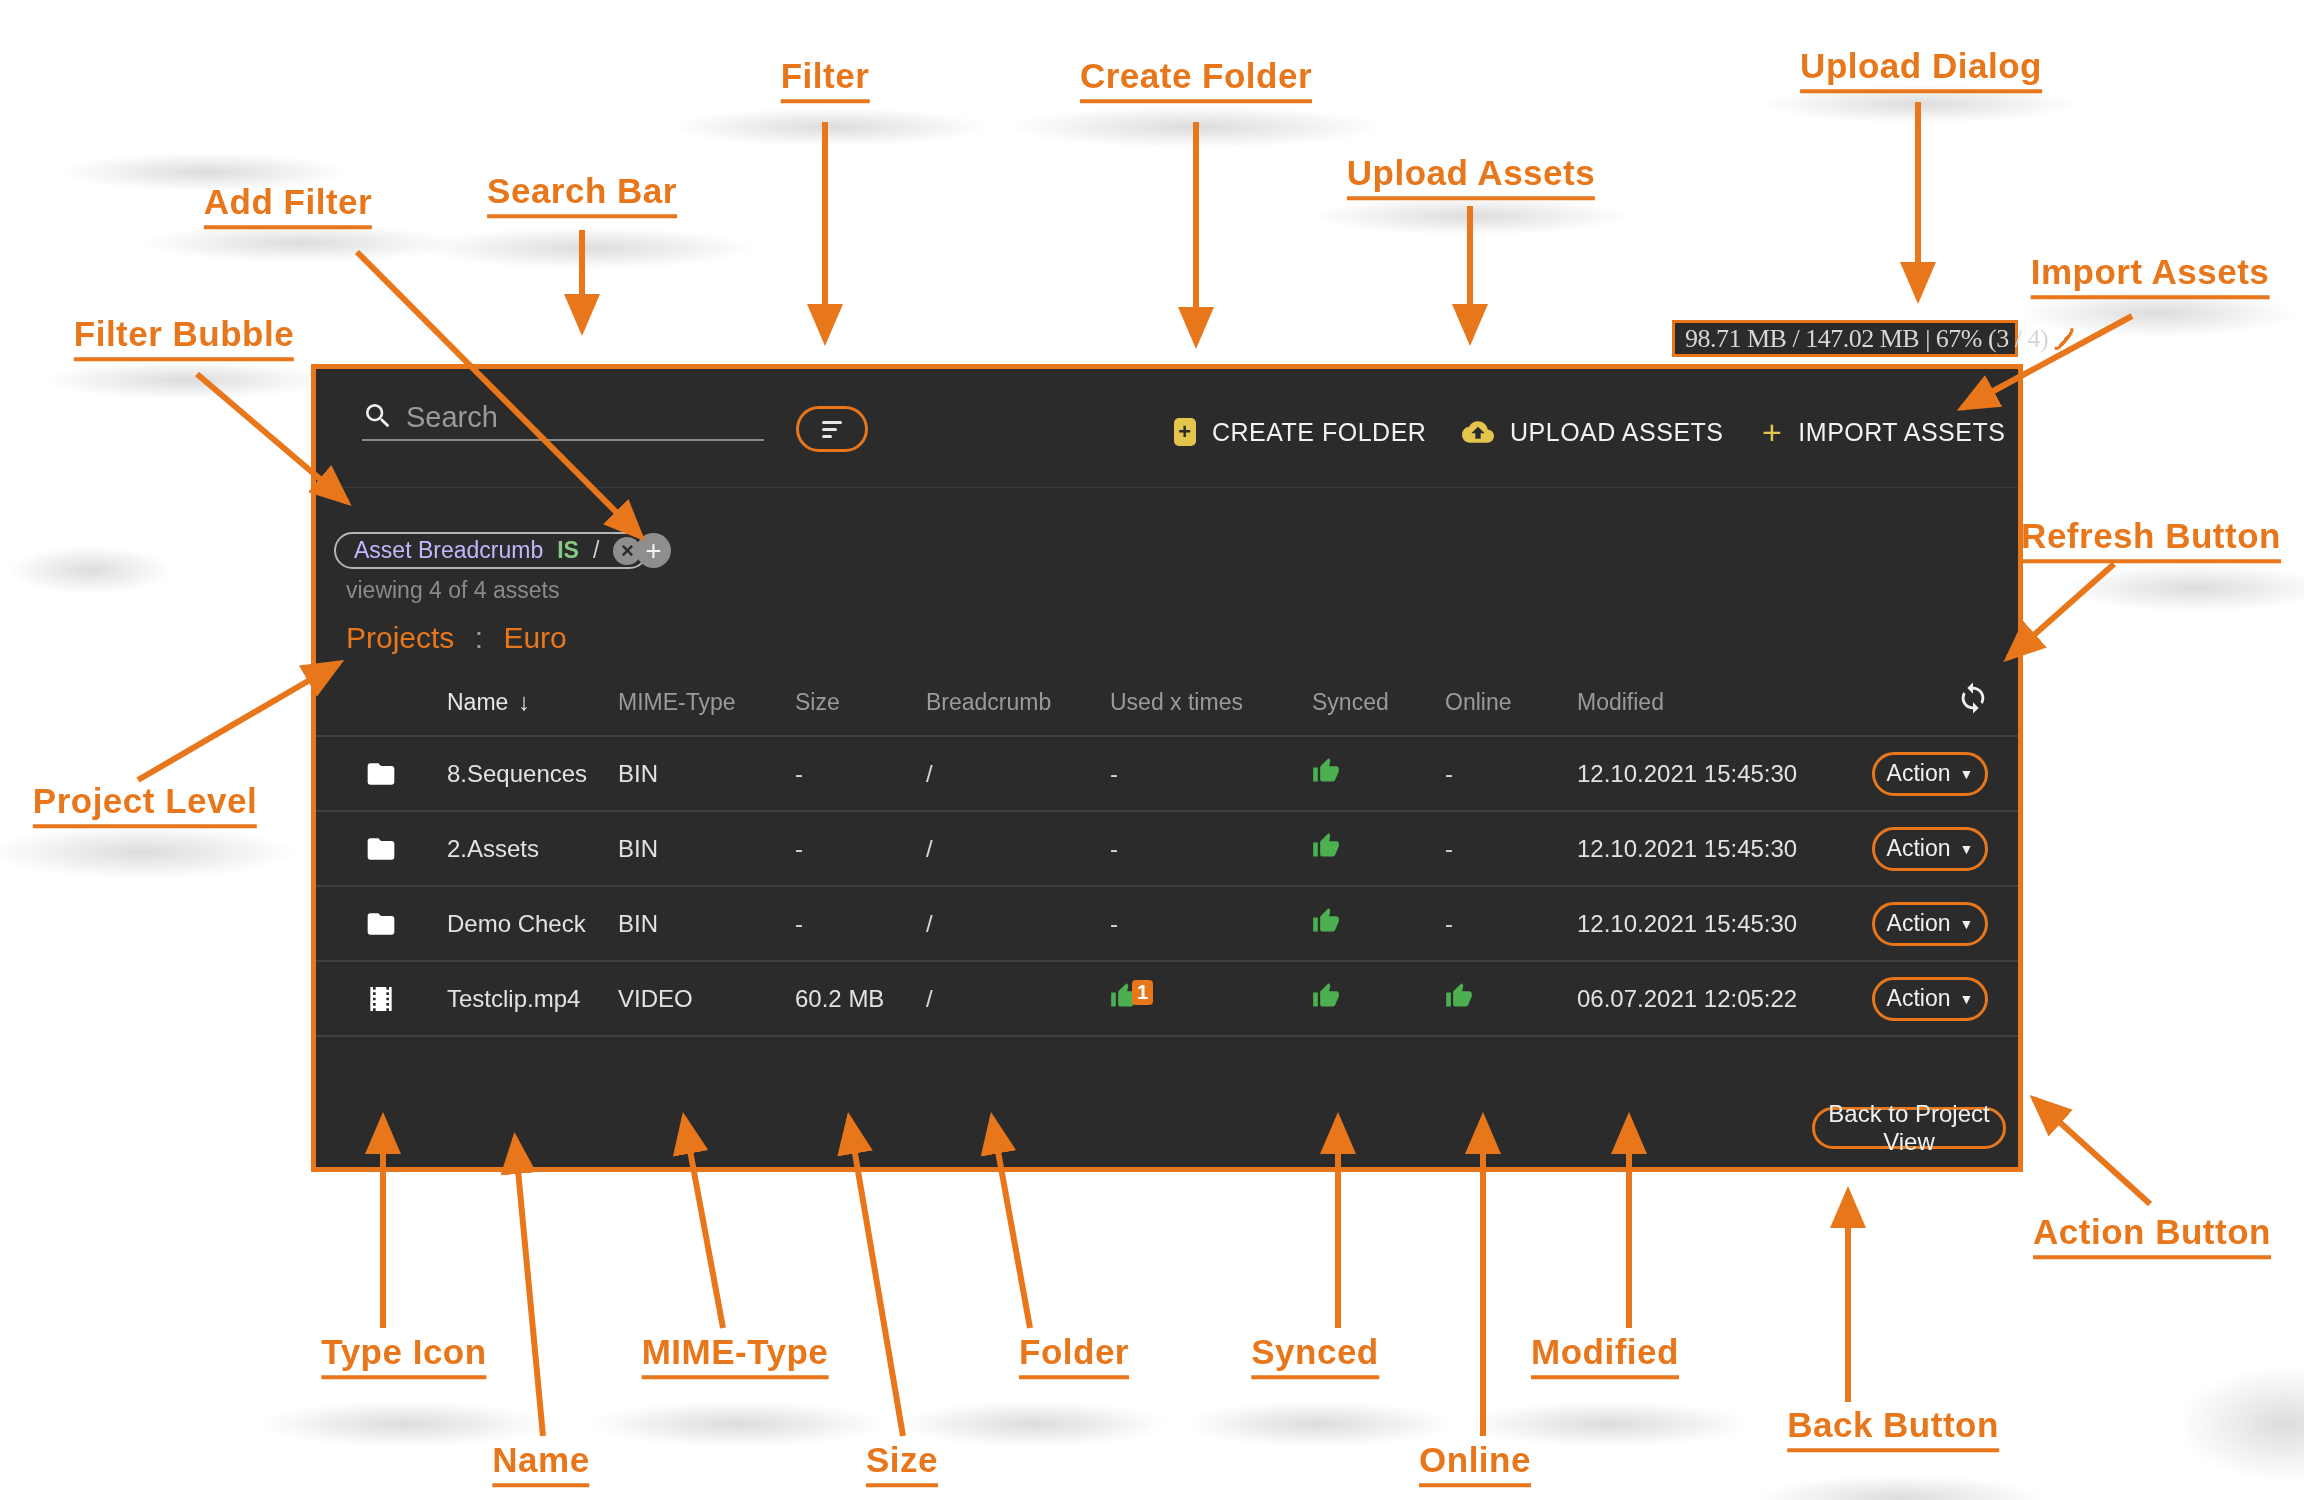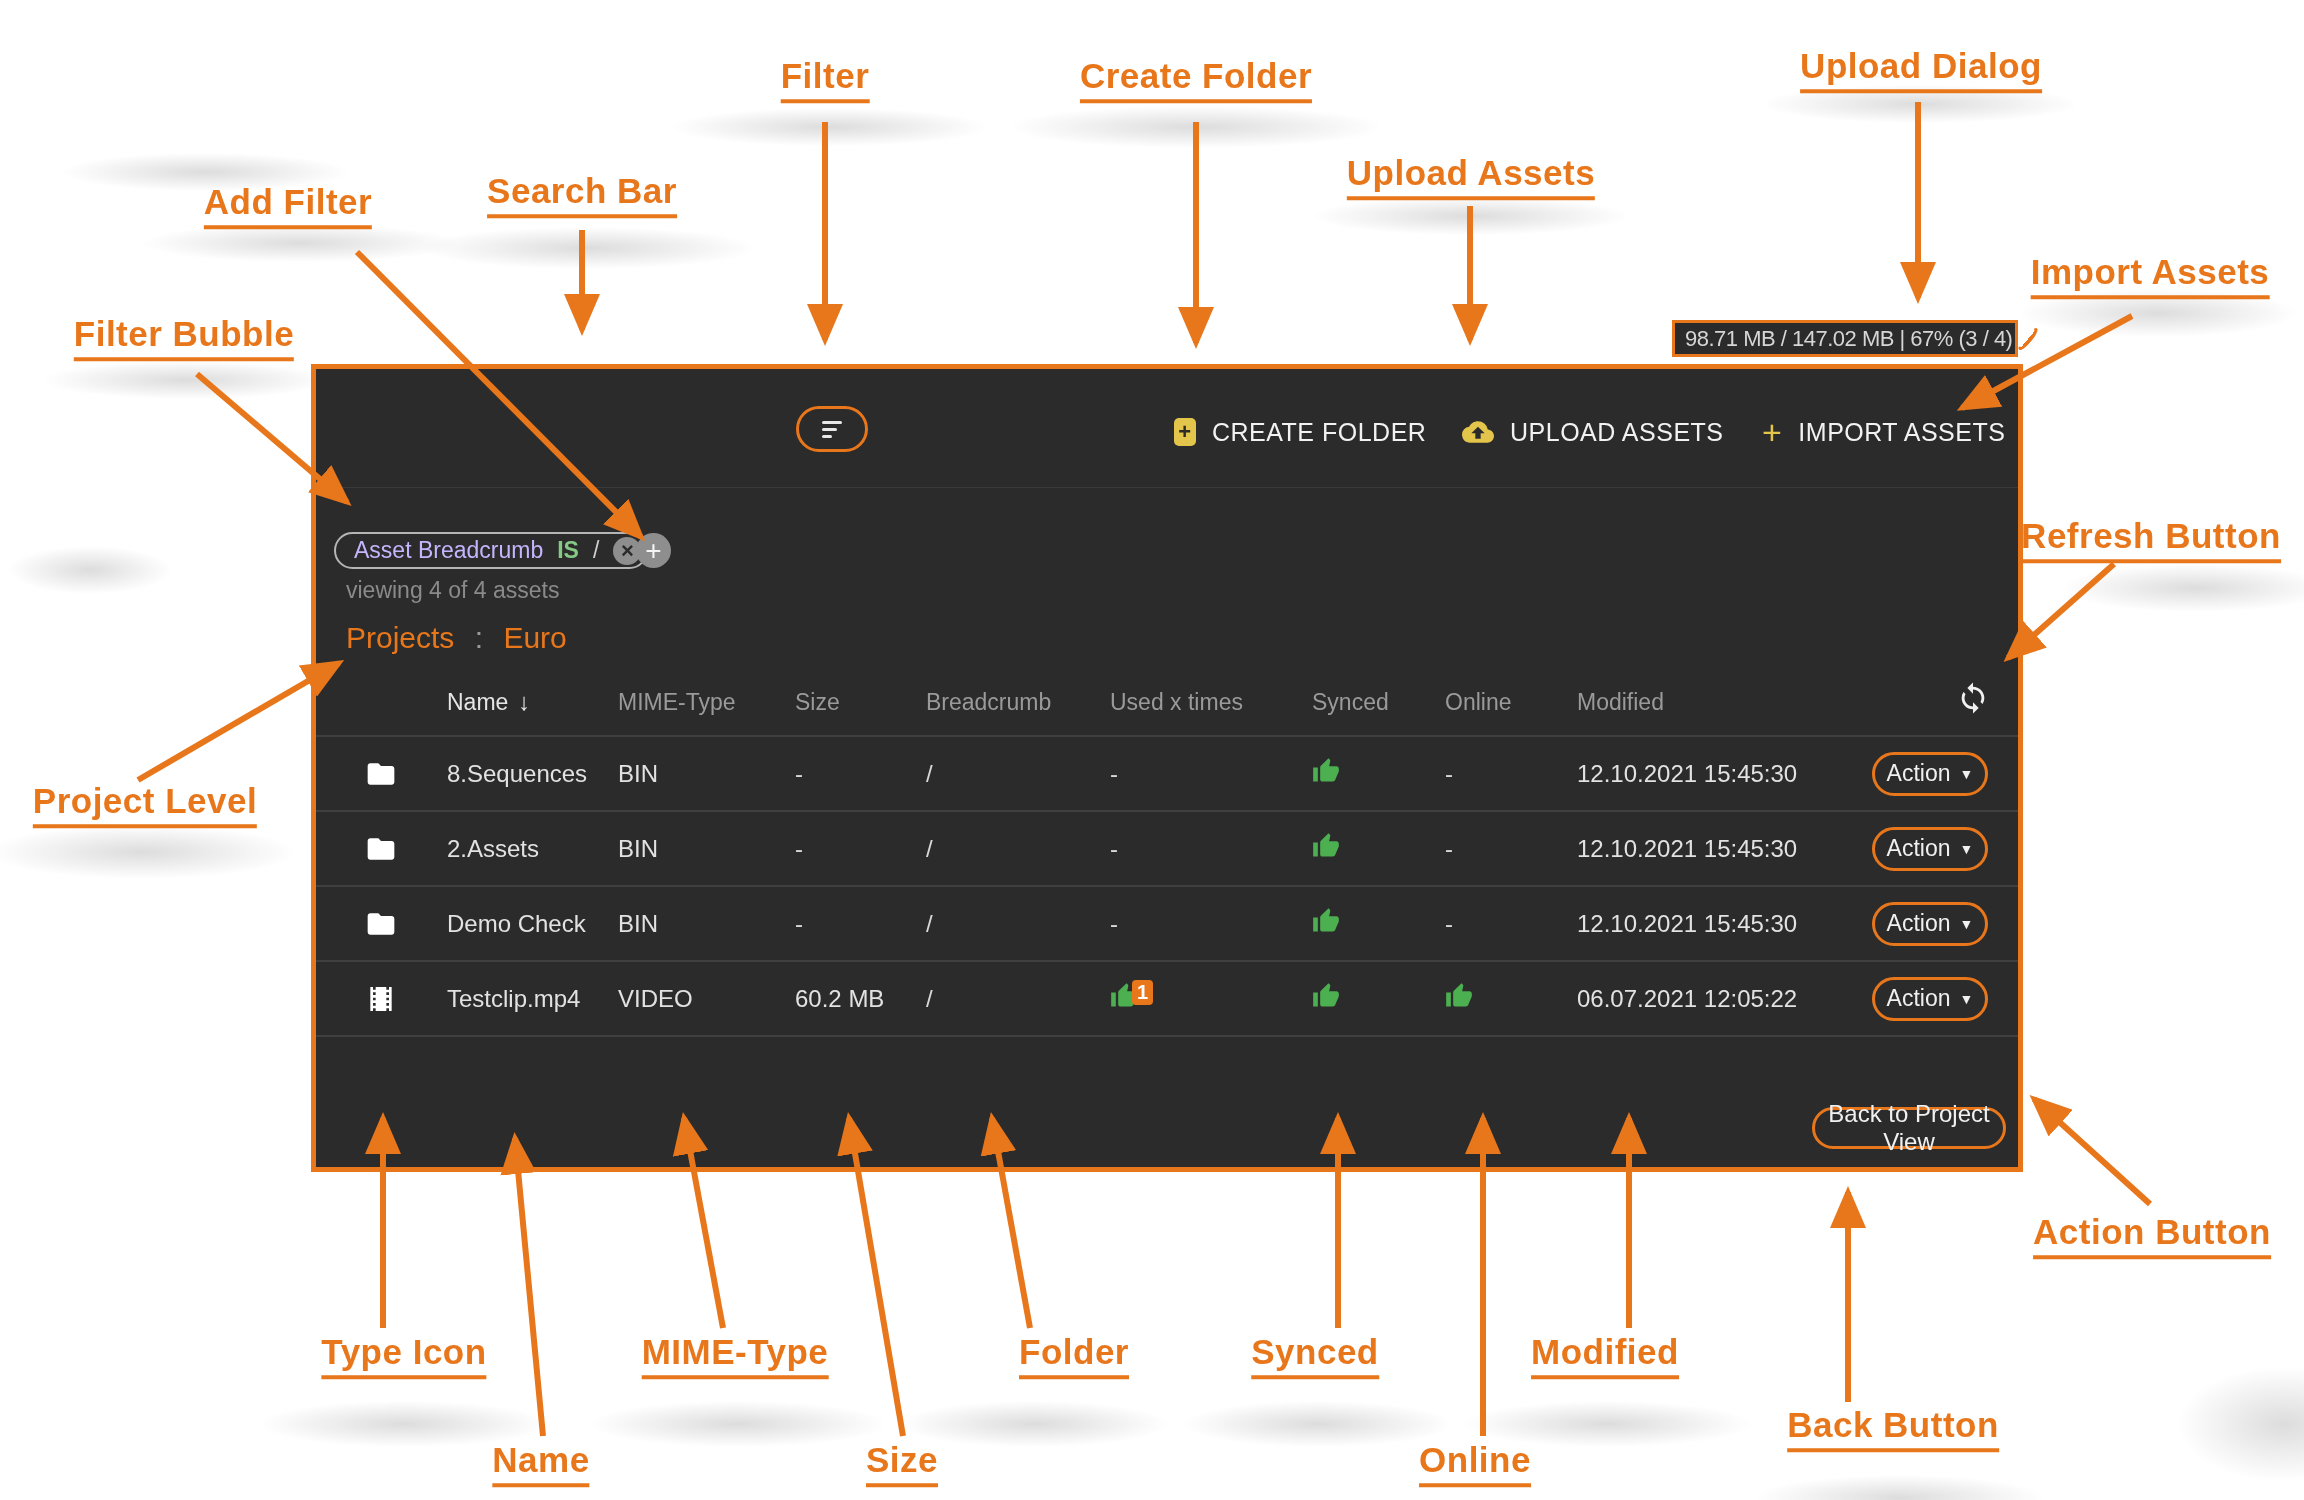--- a/index.html
+++ b/index.html
@@ -89,21 +89,21 @@
   .back-btn{
     position:absolute;left:1496px;top:738px;width:194px;height:42px;border:3px solid #E8761B;border-radius:23px;
     box-sizing:border-box;background:transparent;color:#f0f0f0;font-size:24px;display:flex;
     align-items:center;justify-content:center;font-family:inherit;
   }
   
   .upl-badge{
     position:absolute;left:1672px;top:320px;width:346px;height:37px;background:#2B2B2B;border:3px solid #E8761B;
     box-sizing:border-box;display:flex;align-items:center;padding:0 8px 0 10px;gap:12px;
   }
-  .upl-badge .t{color:#d6d6d6;font-size:22px;white-space:nowrap;letter-spacing:-0.5px;}
+  .upl-badge .t{color:#d6d6d6;font-size:26px;white-space:nowrap;letter-spacing:-0.5px;font-family:Liberation Serif, serif;}
   .spinner{width:20px;height:20px;border-radius:50%;border:4px solid transparent;
       border-top-color:#E8761B;border-right-color:#E8761B;border-bottom-color:#E8761B;transform:rotate(40deg);}
 </style>
 </head>
 <body>
 
 <div class="blob" style="left:205px;top:172px;width:300px;height:40px"></div>
 <div class="blob" style="left:300px;top:243px;width:330px;height:40px"></div>
 <div class="blob" style="left:588px;top:248px;width:350px;height:44px"></div>
 <div class="blob" style="left:830px;top:127px;width:330px;height:40px"></div>
@@ -120,20 +120,29 @@
 <div class="blob" style="left:1034px;top:1424px;width:280px;height:48px"></div>
 <div class="blob" style="left:1318px;top:1424px;width:280px;height:48px"></div>
 <div class="blob" style="left:1608px;top:1424px;width:300px;height:48px"></div>
 
 <div class="blob" style="left:2284px;top:1424px;width:220px;height:120px"></div>
 <div class="blob" style="left:1900px;top:1498px;width:300px;height:48px"></div>
 
 <div class="app">
  <div class="app-inner">
 
+  <div class="search-wrap">
+    <span class="search-icn">
+      <svg width="32" height="32" viewBox="0 0 24 24">
+            <path fill="#f0f0f0" d="M15.5 14h-.79l-.28-.27A6.47 6.47 0 0 0 16 9.5 6.5 6.5 0 1 0 9.5 16c1.61 0 3.09-.59 4.23-1.57l.27.28v.79l5 4.99L20.49 19l-4.99-5zm-6 0C7.01 14 5 11.99 5 9.5S7.01 5 9.5 5 14 7.01 14 9.5 11.99 14 9.5 14z"></path>
+          </svg>
+    </span>
+    <span class="search-text">Search</span>
+    <span class="search-line"></span>
+  </div>
 
   <div class="pill-filter">
     <i></i>
         <i></i>
         <i></i>
   </div>
 
   <div class="tb tb-create">
     <span class="newfolder-icn">+</span>
     <span>CREATE FOLDER</span>

